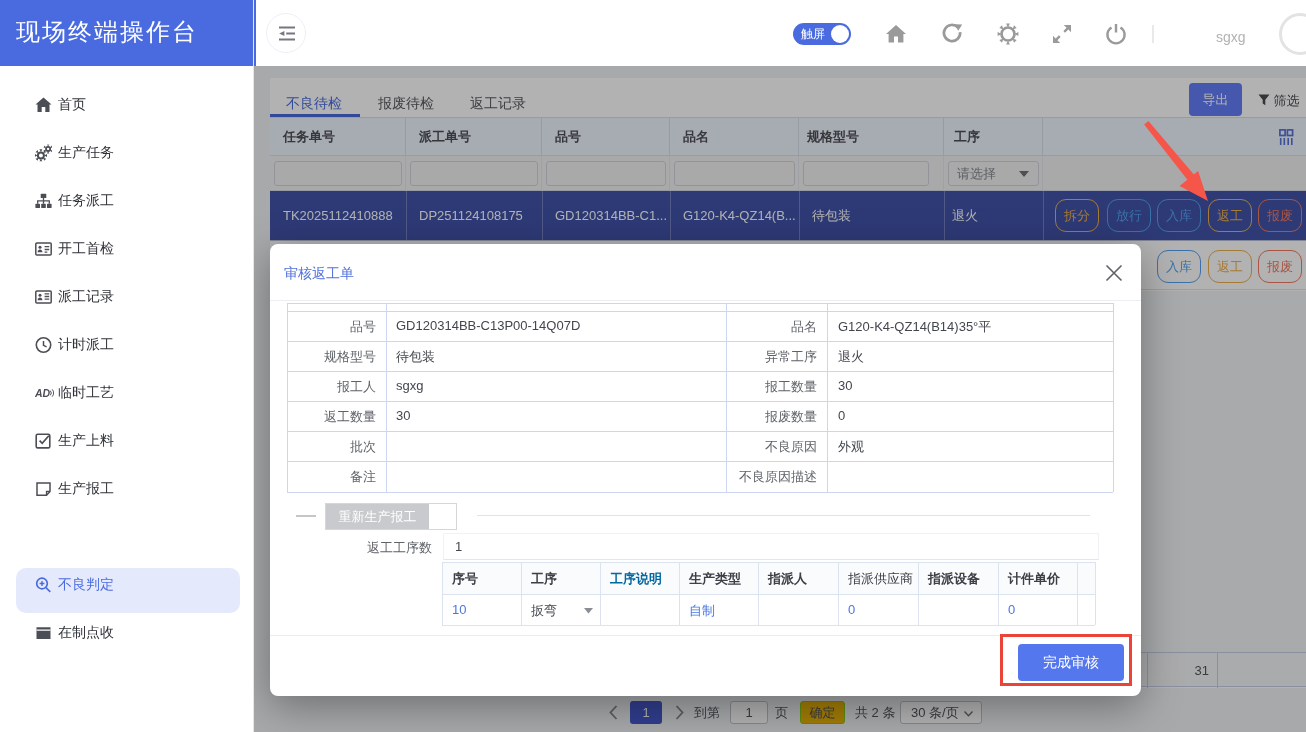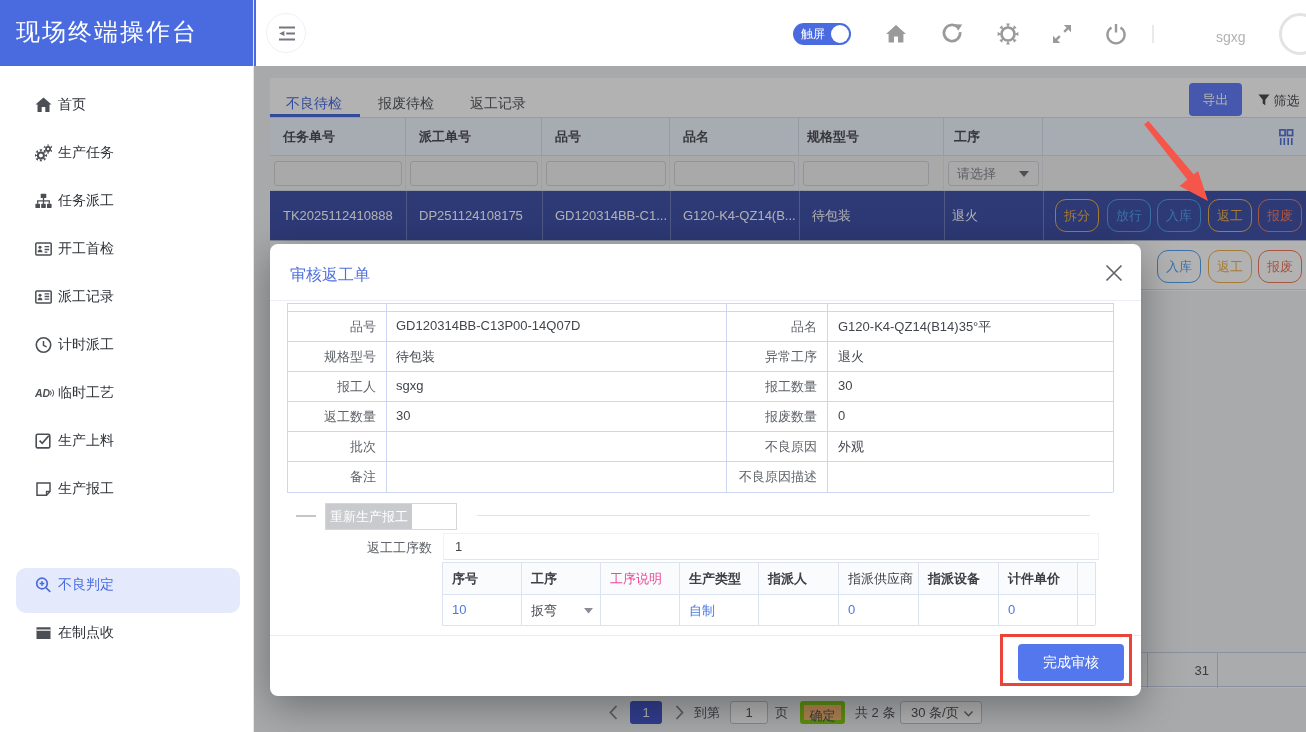--- a/index.html
+++ b/index.html
@@ -47,28 +47,28 @@
 .b-rd { border:1px solid #f37a60; color:#f37a60; }
 #emptyarea { position:absolute; left:0; top:213px; width:1036px; height:373px; background:#f3f4f6; }
 #frow { position:absolute; left:0; top:574px; width:1036px; height:35px; background:#f4f5f7; border-top:1px solid #c7cfe6; border-bottom:1px solid #c7cfe6; }
 #pager { position:absolute; left:0; top:622px; width:1036px; height:24px; font-size:13px; color:#53565c; }
 
 
 #overlay { position:absolute; left:254px; top:66px; width:1052px; height:666px; background:rgba(0,0,0,0.30); z-index:40; }
 
 
 #modal { position:absolute; left:270px; top:244px; width:871px; height:452px; background:#fff; border-radius:8px; box-shadow:0 10px 40px rgba(0,0,0,0.35); z-index:50; }
-#mtitle { position:absolute; left:20px; top:21px; font-size:16px; color:#5070dd; }
+#mtitle { position:absolute; left:14px; top:21px; font-size:14px; color:#5070dd; }
 #mhline { position:absolute; left:0; top:56px; width:871px; height:1px; background:#eceef3; }
 #mclose { position:absolute; left:835px; top:20px; width:18px; height:18px; }
 .ftb { position:absolute; font-size:13px; }
 .flab { color:#5f6368; text-align:right; }
 .fval { color:#42464d; }
 #chip { position:absolute; left:55px; top:259px; width:132px; height:27px; border:1px solid #d6d6d8; }
-#chipl { position:absolute; left:0; top:0; width:86px; height:25px; background:#c9cacd; color:#fff; font-size:13px; text-align:center; line-height:25px; }
+#chipl { position:absolute; left:0; top:0; width:103px; height:25px; background:#c9cacd; color:#fff; font-size:13px; text-align:center; line-height:25px; }
 #chipr { position:absolute; left:103px; top:0; width:27px; height:25px; background:#fff; }
 #btnok { position:absolute; left:748px; top:400px; width:106px; height:37px; background:#5577ee; border-radius:4px; color:#fff; font-size:14px; text-align:center; line-height:37px; }
 #redrect { position:absolute; left:1000px; top:634px; width:132px; height:52px; border:3px solid #ea4338; z-index:60; }
 #redarrow { position:absolute; left:1100px; top:102px; width:160px; height:130px; z-index:60; }
 </style>
 </head>
 <body>
 <div id="stage">
   <div id="content">
     <div id="card">
@@ -150,21 +150,21 @@
         <svg width="9" height="15" viewBox="0 0 9 15" style="position:absolute;left:339px;top:5px">
             <path fill="none" stroke="#85888e" stroke-width="1.8" d="M7.5 1 L1.5 7.5 L7.5 14"></path>
           </svg>
         <div style="position:absolute;left:360px;top:1px;width:32px;height:23px;background:#475acd;border-radius:3px;color:#fff;text-align:center;line-height:23px">1</div>
         <svg width="9" height="15" viewBox="0 0 9 15" style="position:absolute;left:405px;top:5px">
             <path fill="none" stroke="#85888e" stroke-width="1.8" d="M1.5 1 L7.5 7.5 L1.5 14"></path>
           </svg>
         <span style="position:absolute;left:424px;top:4px">到第</span>
         <div style="position:absolute;left:460px;top:1px;width:38px;height:23px;border:1px solid #bfc3cb;border-radius:3px;background:#fff;text-align:center;line-height:21px">1</div>
         <span style="position:absolute;left:505px;top:4px">页</span>
-        <div style="position:absolute;left:530px;top:1px;width:45px;height:23px;border:4px solid #84cc16;border-radius:3px;background:#fdba74;text-align:center;line-height:21px">确定</div>
+        <div style="position:absolute;left:530px;top:1px;width:45px;height:23px;border:1px solid #84cc16;border-radius:3px;background:#eab308;text-align:center;line-height:21px">确定</div>
         <span style="position:absolute;left:585px;top:4px">共 2 条</span>
         <div style="position:absolute;left:630px;top:1px;width:82px;height:23px;border:1px solid #bfc3cb;border-radius:3px;background:#fff;line-height:21px;padding-left:10px">30 条/页 <svg width="9" height="6" viewBox="0 0 9 6" style="position:absolute;right:8px;top:9px">
               <path fill="none" stroke="#6f7277" stroke-width="1.4" d="M0.5 0.5 L4.5 4.8 L8.5 0.5"></path>
             </svg></div>
       </div>
     </div>
   </div>
   <div id="topbar">
       <div style="position:absolute;left:0;top:0;width:2px;height:66px;background:#4a6bdf"></div>
     <div id="burger">
@@ -389,21 +389,21 @@
         <div style="position:absolute;left:330px;top:318px;width:1px;height:63px;background:#dbe2f0"></div>
         <div style="position:absolute;left:409px;top:318px;width:1px;height:63px;background:#dbe2f0"></div>
         <div style="position:absolute;left:488px;top:318px;width:1px;height:63px;background:#dbe2f0"></div>
         <div style="position:absolute;left:568px;top:318px;width:1px;height:63px;background:#dbe2f0"></div>
         <div style="position:absolute;left:648px;top:318px;width:1px;height:63px;background:#dbe2f0"></div>
         <div style="position:absolute;left:728px;top:318px;width:1px;height:63px;background:#dbe2f0"></div>
         <div style="position:absolute;left:807px;top:318px;width:1px;height:63px;background:#dbe2f0"></div>
         <div style="position:absolute;left:825px;top:318px;width:1px;height:63px;background:#dbe2f0"></div>
         <div class="ftb" style="left:182px;top:326px;font-weight:bold;color:#3d4046">序号</div>
         <div class="ftb" style="left:261px;top:326px;font-weight:bold;color:#3d4046">工序</div>
-        <div class="ftb" style="left:340px;top:326px;font-weight:normal;color:#ec4899">工序说明</div>
+        <div class="ftb" style="left:340px;top:326px;font-weight:bold;color:#0369a1">工序说明</div>
         <div class="ftb" style="left:419px;top:326px;font-weight:bold;color:#3d4046">生产类型</div>
         <div class="ftb" style="left:498px;top:326px;font-weight:bold;color:#3d4046">指派人</div>
         <div class="ftb" style="left:578px;top:326px;font-weight:normal;color:#3d4046">指派供应商</div>
         <div class="ftb" style="left:658px;top:326px;font-weight:bold;color:#3d4046">指派设备</div>
         <div class="ftb" style="left:738px;top:326px;font-weight:bold;color:#3d4046">计件单价</div>
         <div class="ftb" style="left:182px;top:358px;color:#4a77e0">10</div>
         <div class="ftb" style="left:261px;top:358px;color:#42464d">扳弯</div>
         <div class="ftb" style="left:419px;top:358px;color:#4a77e0">自制</div>
         <div class="ftb" style="left:578px;top:358px;color:#4a77e0">0</div>
         <div class="ftb" style="left:738px;top:358px;color:#4a77e0">0</div>

